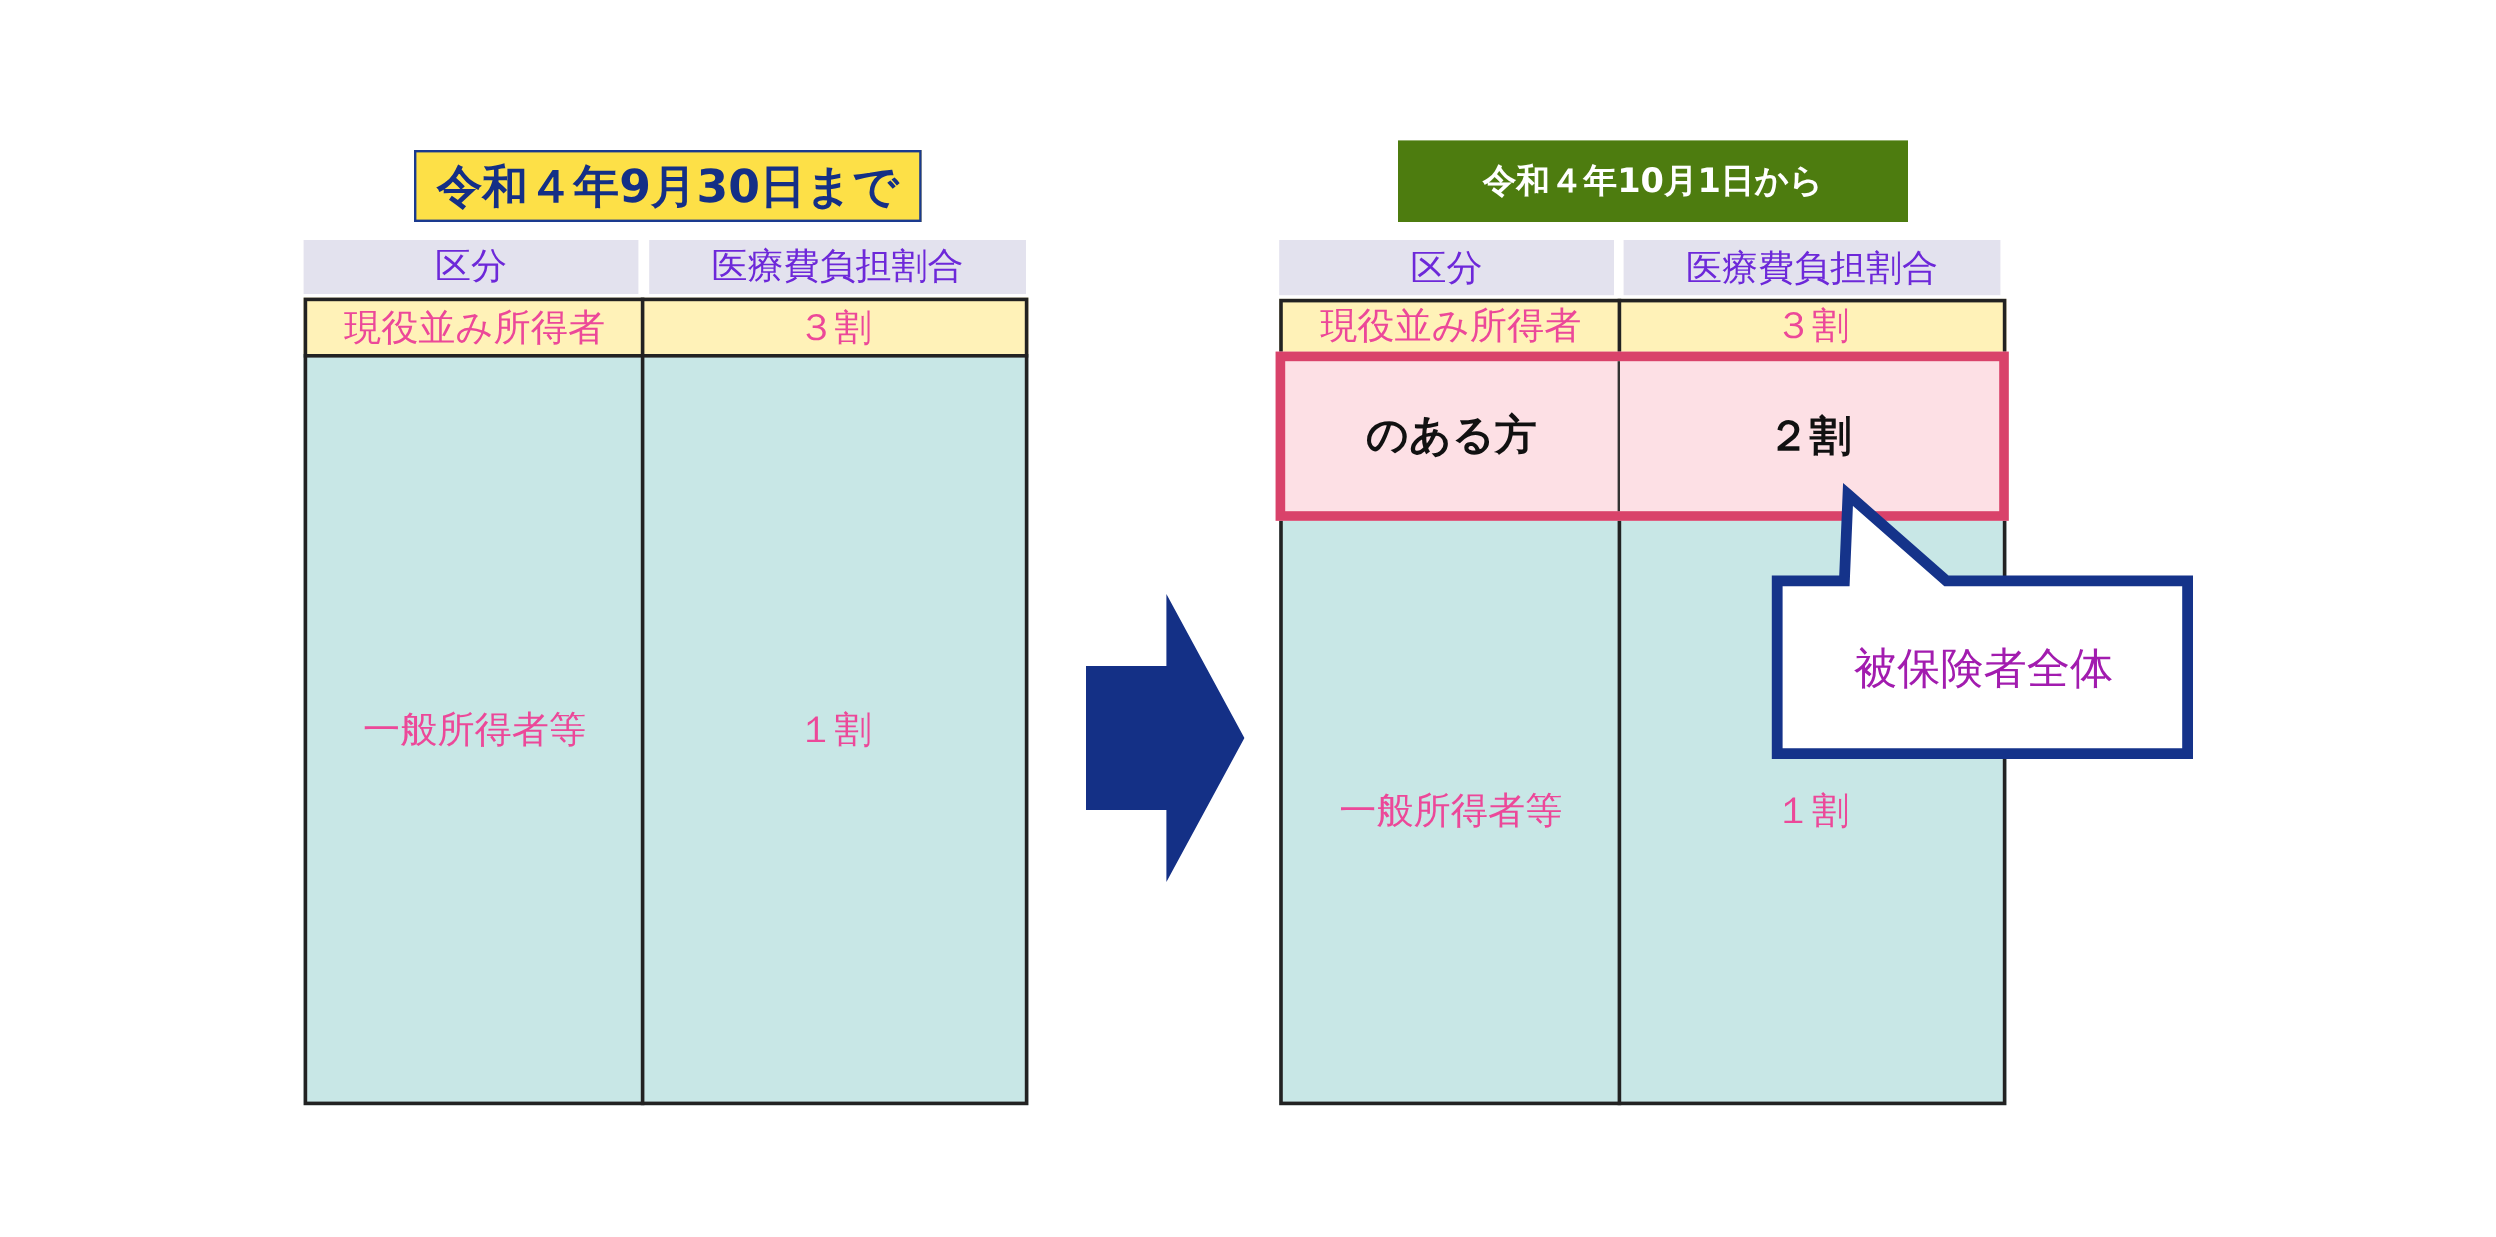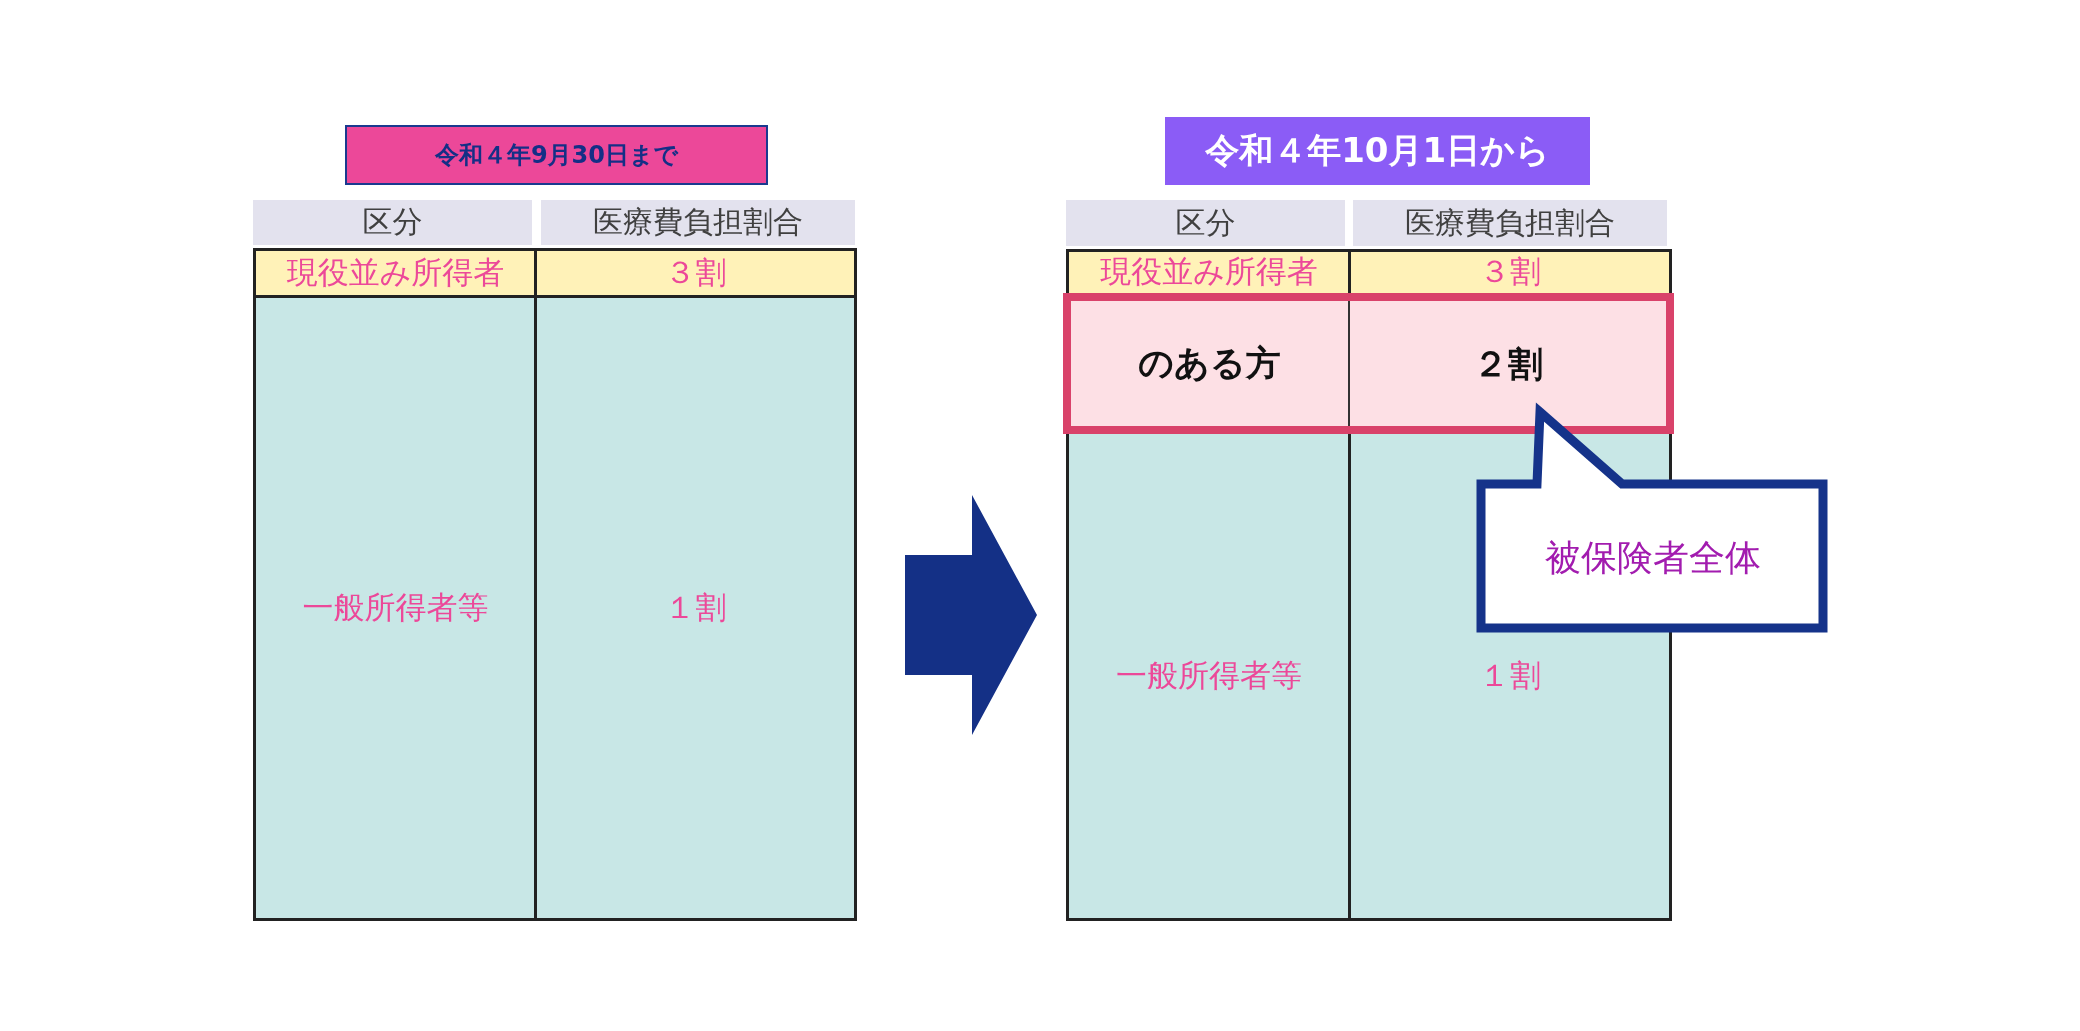--- a/index.html
+++ b/index.html
@@ -2,26 +2,26 @@
 <html><head>
 <meta charset="utf-8">
 <style>
   html, body { margin:0; padding:0; background:#ffffff; }
   body { width:2080px; height:1031px; position:relative; overflow:hidden;
          font-family:"DejaVu Sans", "Liberation Sans", sans-serif; color:#1a1a1a; }
   .abs { position:absolute; box-sizing:border-box; }
   .center { display:flex; align-items:center; justify-content:center; text-align:center; }
 
   
-  .title-outline { border:2.5px solid #1a3a8f; background:#ec4899; color:#142f86;
-                   font-weight:bold; font-size:24px; letter-spacing:0px; }
-  .title-filled { background:#8b5cf6; color:#ffffff; font-weight:bold; font-size:34px; }
+  .title-outline { border:2.5px solid #1a3a8f; background:#fde047; color:#142f86;
+                   font-weight:bold; font-size:38px; letter-spacing:0px; }
+  .title-filled { background:#4d7c0f; color:#ffffff; font-weight:bold; font-size:28px; }
 
   
-  .hdr { background:#e3e2ee; font-size:30px; color:#404040; }
+  .hdr { background:#e3e2ee; font-size:30px; color:#6d28d9; }
   .row-yellow { background:#fff2b8; border:3px solid #222; font-size:30px; }
   .row-teal { background:#c8e7e6; border:3px solid #222; font-size:31px; }
   .vdiv { background:#222; width:3px; }
   .cell-text { font-size:31px; color:#ec4899; }
 
   .row-pink { background:#fde0e5; border:8px solid #d9426a; }
   .pink-text { font-weight:bold; font-size:35px; line-height:49px; color:#111; }
 
   .callout-text { font-weight:normal; font-size:36px; line-height:55px; color:#a21caf; }
 </style>

